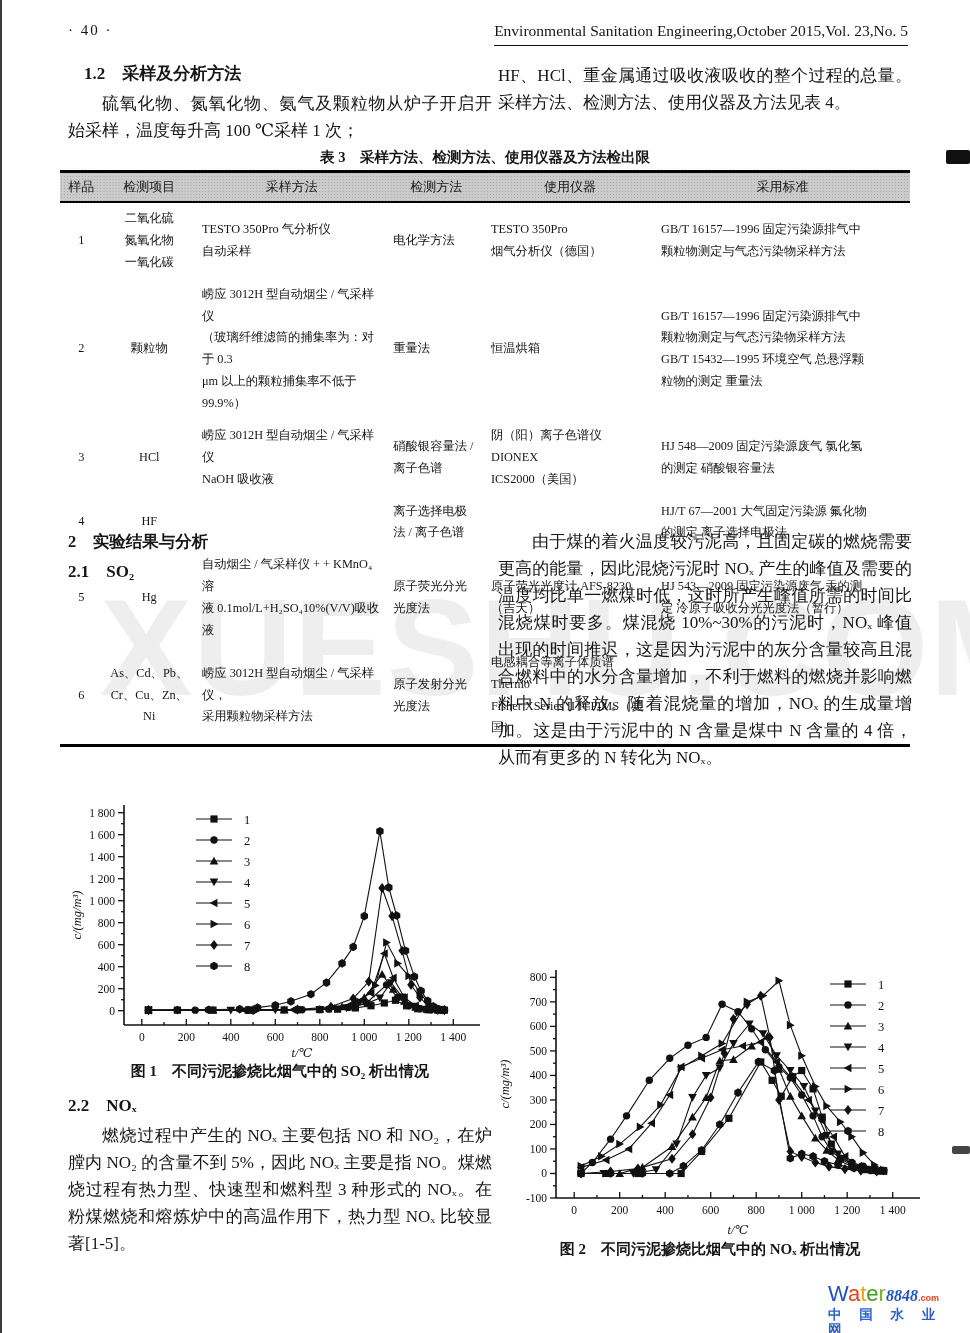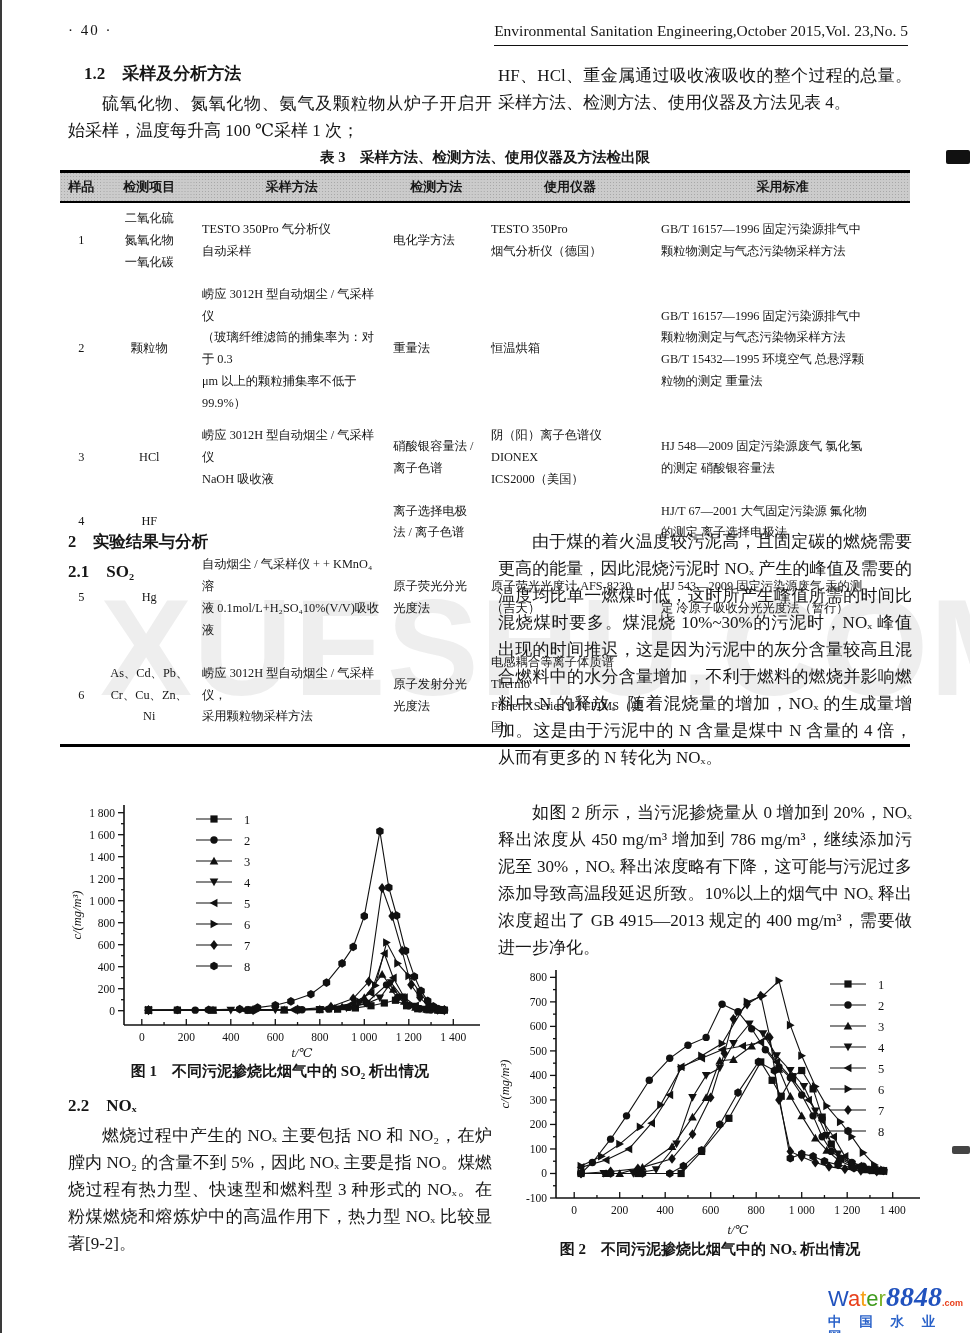--- a/index.html
+++ b/index.html
@@ -32,35 +32,35 @@
   
   .tbl-title{position:absolute;left:0;top:148px;width:970px;text-align:center;font-weight:700;font-size:14.5px;}
   .tablewrap{position:absolute;left:60px;top:170px;width:850px;}
   table.t3{width:100%;border-collapse:collapse;border-top:3px solid #000;border-bottom:3px solid #000;}
   table.t3 thead tr{
     background:#cbcbcb;
     background-image:radial-gradient(#a8a8a8 0.7px, transparent 0.8px);
     background-size:3px 3px;
     border-bottom:2.5px solid #000;
   }
-  table.t3 th{font-size:13px;font-weight:700;padding:5px 2px;text-align:center;}
+  table.t3 th{font-size:13px;font-weight:400;padding:5px 2px;text-align:center;}
   table.t3 td{
     font-size:12.3px;line-height:1.78;vertical-align:middle;
     padding:5px 6px;white-space:pre-line;
   }
   table.t3 td.c{text-align:center;}
   
   .fig{position:absolute;}
   .fig-caption{position:absolute;font-weight:700;font-size:15px;text-align:center;}
   svg text{font-family:"Liberation Serif","DejaVu Serif","DejaVu Sans",serif;}
   
   .logo{position:absolute;left:828px;top:1282px;width:140px;text-align:left;
         font-family:"Liberation Sans","DejaVu Sans",sans-serif;line-height:1.1;}
   .logo .word{font-size:22px;font-weight:400;letter-spacing:0;}
-  .logo .num{font-size:28px;font-weight:700;font-style:italic;font-family:"Liberation Serif",serif;}
+  .logo .num{font-size:16px;font-weight:700;font-style:italic;font-family:"Liberation Serif",serif;}
   .logo .dot{font-size:9px;font-weight:700;}
   .logo .sub{font-size:13.5px;font-weight:700;letter-spacing:7px;margin-top:2px;}
 </style>
 </head>
 <body>
 
 <div class="page">
 
   <div class="edge-left"></div>
   <div class="edge-blob"></div>
@@ -377,24 +377,23 @@
       <line x1="126" y1="148" x2="162" y2="148" stroke="#111" stroke-width="1.1"></line>
       <path d="M144 142.89999999999998 L147.8 148 L144 153.10000000000002 L140.2 148 Z" fill="#111"></path>
       <text x="174" y="152.5" font-size="12.5" fill="#111">7</text>
       <line x1="126" y1="169" x2="162" y2="169" stroke="#111" stroke-width="1.1"></line>
       <polygon points="147.7 171.2,144.0 173.3,140.3 171.2,140.3 166.8,144.0 164.7,147.7 166.8" fill="#111"></polygon>
       <text x="174" y="173.5" font-size="12.5" fill="#111">8</text>
     </svg>
   <div class="fig-caption" style="left:68px;top:1062px;width:424px;">图 1　不同污泥掺烧比烟气中的 SO₂ 析出情况</div>
 
   <div class="h-sec" style="left:68px;top:1094px;">2.2　NOₓ</div>
-  <div class="para indent" style="left:68px;top:1122px;width:424px;">燃烧过程中产生的 NOₓ 主要包括 NO 和 NO₂，在炉膛内 NO₂ 的含量不到 5%，因此 NOₓ 主要是指 NO。煤燃烧过程有热力型、快速型和燃料型 3 种形式的 NOₓ。在粉煤燃烧和熔炼炉中的高温作用下，热力型 NOₓ 比较显著[9-2]。</div>
+  <div class="para indent" style="left:68px;top:1122px;width:424px;">燃烧过程中产生的 NOₓ 主要包括 NO 和 NO₂，在炉膛内 NO₂ 的含量不到 5%，因此 NOₓ 主要是指 NO。煤燃烧过程有热力型、快速型和燃料型 3 种形式的 NOₓ。在粉煤燃烧和熔炼炉中的高温作用下，热力型 NOₓ 比较显著[1-5]。</div>
 
   <div class="para indent" style="left:498px;top:528px;width:414px;">由于煤的着火温度较污泥高，且固定碳的燃烧需要更高的能量，因此混烧污泥时 NOₓ 产生的峰值及需要的温度均比单一燃煤时低，这时所产生峰值所需的时间比混烧煤时要多。煤混烧 10%~30%的污泥时，NOₓ 峰值出现的时间推迟，这是因为污泥中的灰分含量较高且混合燃料中的水分含量增加，不利于燃料的燃烧并影响燃料中 N 的释放。随着混烧量的增加，NOₓ 的生成量增加。这是由于污泥中的 N 含量是煤中 N 含量的 4 倍，从而有更多的 N 转化为 NOₓ。</div>
-  <div class="para indent" style="left:498px;top:799px;width:414px;">如图 2 所示，当污泥掺烧量从 0 增加到 20%，NOₓ 释出浓度从 450 mg/m³ 增加到 786 mg/m³，继续添加污泥至 30%，NOₓ 释出浓度略有下降，这可能与污泥过多添加导致高温段延迟所致。10%以上的烟气中 NOₓ 释出浓度超出了 GB 4915—2013 规定的 400 mg/m³，需要做进一步净化。</div>
 
   <svg id="fig2" class="fig" style="left:498px;top:962px;" width="432" height="276">
       <line x1="58" y1="8" x2="58" y2="236" stroke="#111" stroke-width="1.6"></line>
       <line x1="58" y1="236" x2="422" y2="236" stroke="#111" stroke-width="1.6"></line>
       <line x1="76.2" y1="236" x2="76.2" y2="230" stroke="#111" stroke-width="1.3"></line>
       <line x1="98.95" y1="236" x2="98.95" y2="233" stroke="#111" stroke-width="1.3"></line>
       <line x1="121.69999999999999" y1="236" x2="121.69999999999999" y2="230" stroke="#111" stroke-width="1.3"></line>
       <line x1="144.45" y1="236" x2="144.45" y2="233" stroke="#111" stroke-width="1.3"></line>
       <line x1="167.2" y1="236" x2="167.2" y2="230" stroke="#111" stroke-width="1.3"></line>
       <line x1="189.95" y1="236" x2="189.95" y2="233" stroke="#111" stroke-width="1.3"></line>

